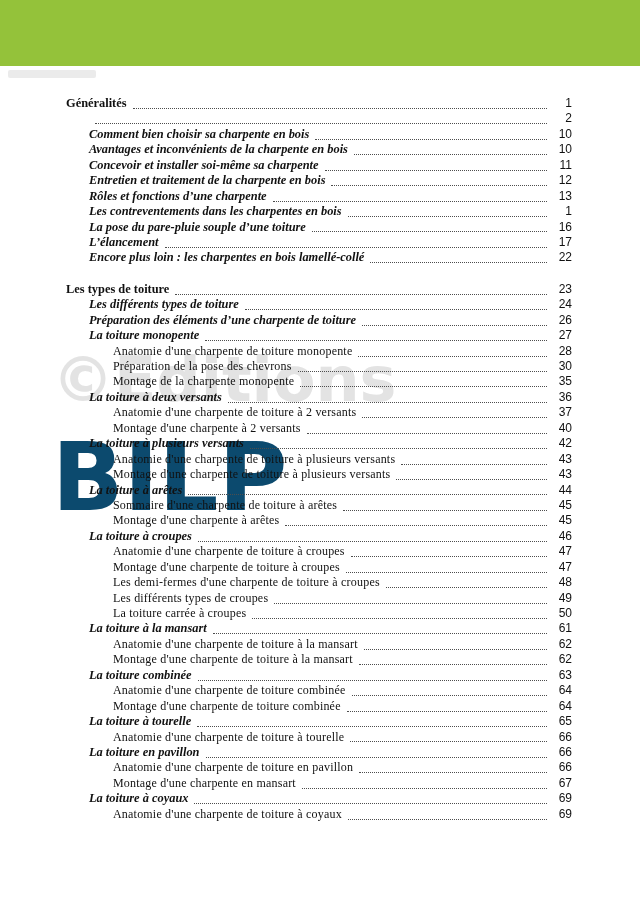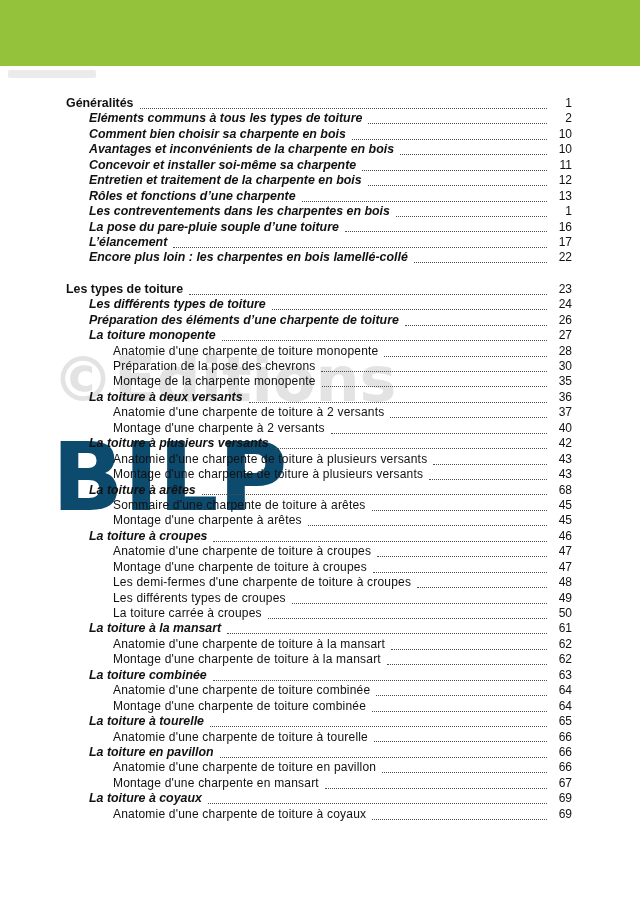--- a/index.html
+++ b/index.html
@@ -55,21 +55,21 @@
     position: absolute;
     left: 66px; top: 96px;
     width: 506px;
   }
   .toc-section + .toc-section { margin-top: 16px; }
   .toc-row {
     display: flex;
     align-items: baseline;
     height: 15.45px;
   }
-  .toc-label { white-space: nowrap; }
+  .toc-label { white-space: nowrap; font-family: Liberation Serif, serif; }
   .lvl0 { font-weight: 700; font-size: 12.4px; }
   .lvl1 { font-weight: 700; font-style: italic; font-size: 12.4px; padding-left: 23px; }
   .lvl2 { font-weight: 400; font-size: 12px; padding-left: 47px; letter-spacing: 0.2px; }
   .dots {
     flex: 1 1 auto;
     min-width: 10px;
     border-bottom: 1.6px dotted #4d4d4d;
     align-self: flex-end;
     margin: 0 5px 2.5px 6px;
   }
@@ -96,21 +96,20 @@
   <div class="wm-sliver"></div>
 
   <div class="toc" id="toc">
       <div class="toc-section">
         <div class="toc-row lvl0">
           <span class="toc-label">Généralités</span>
           <span class="dots"></span>
           <span class="toc-page">1</span>
         </div>
         <div class="toc-row lvl1">
-          <span class="toc-label">Eléments communs à tous les types de toiture</span>
           <span class="dots"></span>
           <span class="toc-page">2</span>
         </div>
         <div class="toc-row lvl1">
           <span class="toc-label">Comment bien choisir sa charpente en bois</span>
           <span class="dots"></span>
           <span class="toc-page">10</span>
         </div>
         <div class="toc-row lvl1">
           <span class="toc-label">Avantages et inconvénients de la charpente en bois</span>
@@ -215,21 +214,21 @@
           <span class="toc-page">43</span>
         </div>
         <div class="toc-row lvl2">
           <span class="toc-label">Montage d'une charpente de toiture à plusieurs versants</span>
           <span class="dots"></span>
           <span class="toc-page">43</span>
         </div>
         <div class="toc-row lvl1">
           <span class="toc-label">La toiture à arêtes</span>
           <span class="dots"></span>
-          <span class="toc-page">68</span>
+          <span class="toc-page">44</span>
         </div>
         <div class="toc-row lvl2">
           <span class="toc-label">Sommaire d'une charpente de toiture à arêtes</span>
           <span class="dots"></span>
           <span class="toc-page">45</span>
         </div>
         <div class="toc-row lvl2">
           <span class="toc-label">Montage d'une charpente à arêtes</span>
           <span class="dots"></span>
           <span class="toc-page">45</span>

